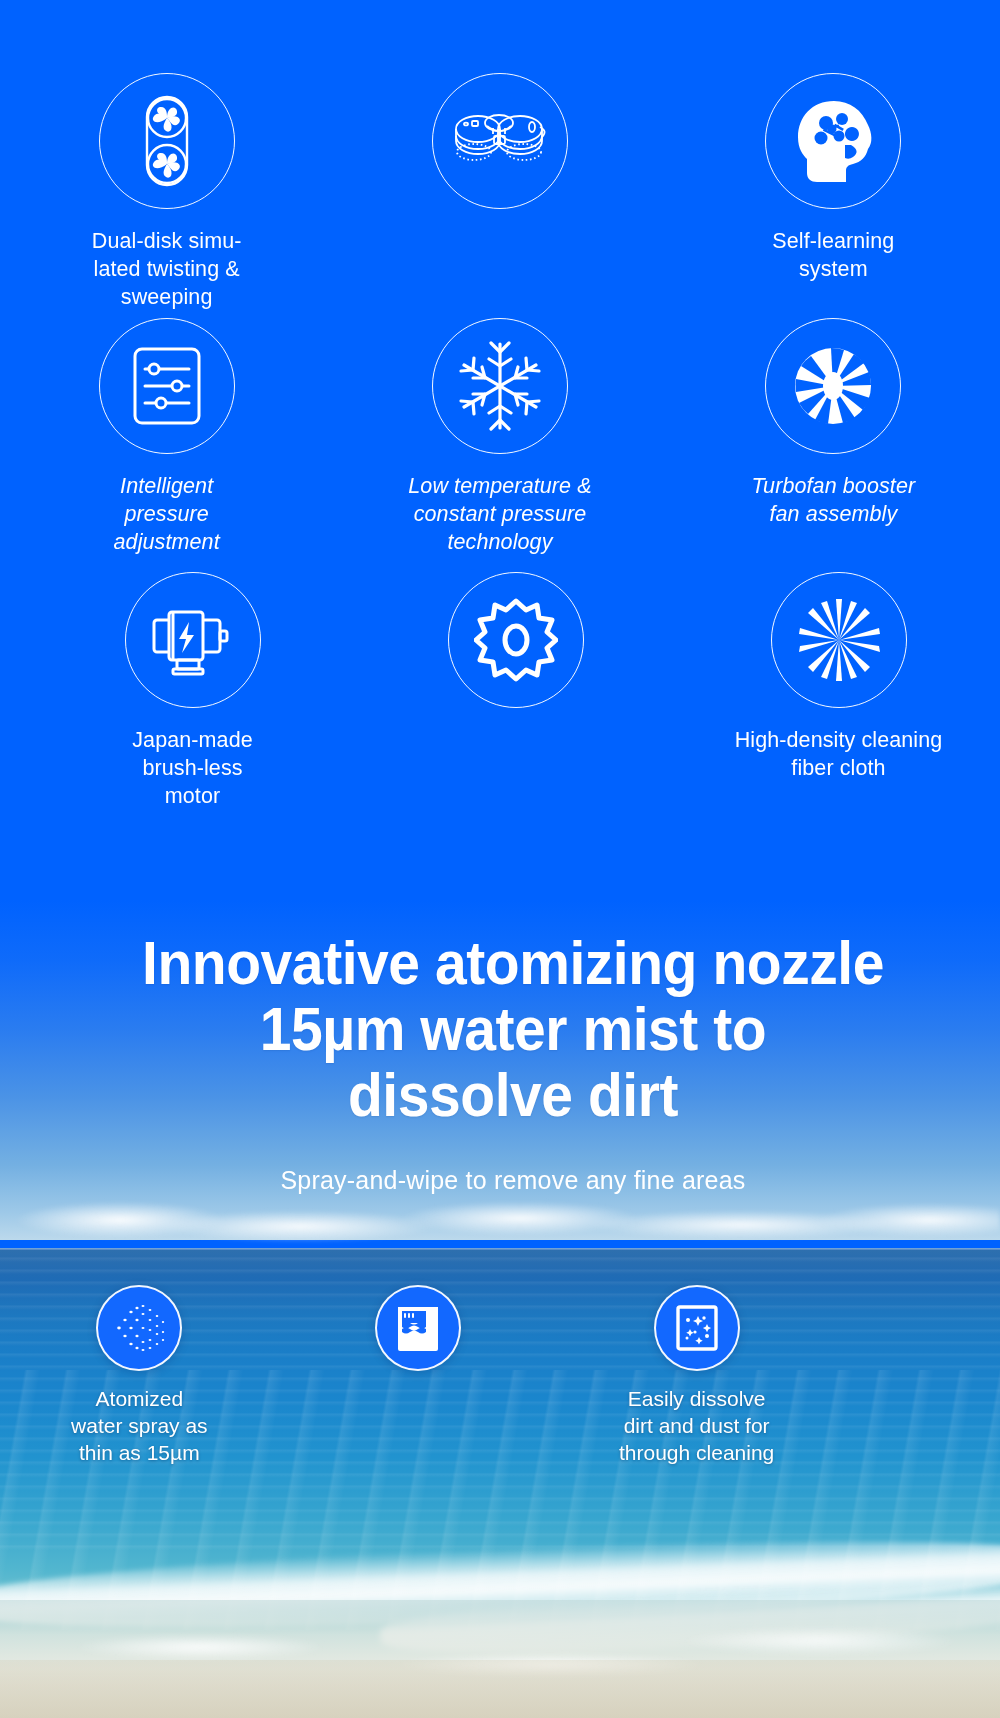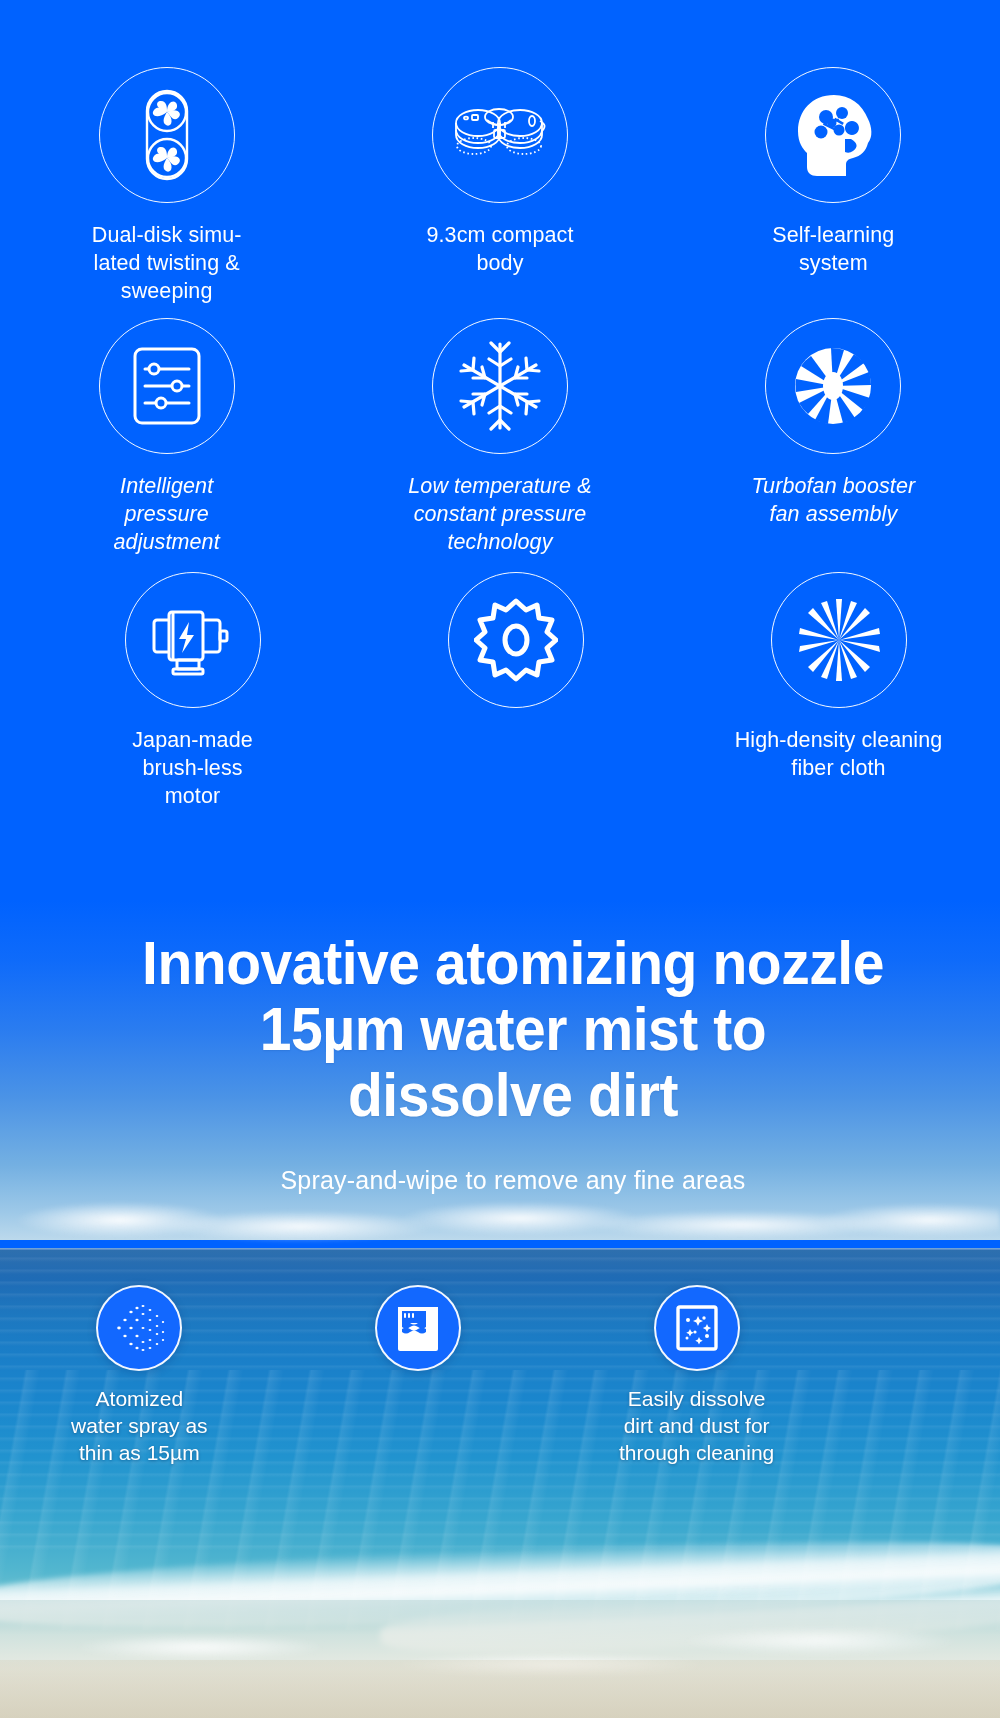--- a/index.html
+++ b/index.html
@@ -175,21 +175,21 @@
     <div class="ocean">
       <div class="wavelines"></div>
       <div class="wavelines2"></div>
     </div>
     <div class="surf"></div>
     <div class="surf2"></div>
     <div class="foam"></div>
     <div class="sand-tint"></div>
   </div>
 
-  <div class="grid row1" style="top:9px;">
+  <div class="grid row1" style="top:15px;">
 
     <div class="cell">
       <div class="ring">
         <svg width="88" height="96" viewBox="0 0 88 96">
           <rect x="24" y="4" width="40" height="88" rx="20" fill="none" stroke="#fff" stroke-width="2.4"></rect>
           <circle cx="44" cy="25" r="19" fill="none" stroke="#fff" stroke-width="2.4"></circle>
           <circle cx="44" cy="71" r="19" fill="none" stroke="#fff" stroke-width="2.4"></circle>
           <g fill="#fff">
             <path d="M44 25 C44 13,53 12,54 18 C55 24,48 24,44 25Z"></path>
             <path d="M44 25 C55 20,60 27,55 31 C50 35,47 28,44 25Z"></path>
@@ -225,21 +225,20 @@
             <rect x="46" y="31" width="11" height="8" rx="1.5"></rect>
             <ellipse cx="18" cy="19" rx="2" ry="1.4"></ellipse>
             <rect x="24" y="16" width="6" height="5" rx="1"></rect>
             <ellipse cx="84" cy="22" rx="3" ry="5"></ellipse>
             <path d="M92 22 q8 4 2 10"></path>
             <ellipse cx="26" cy="47" rx="17" ry="8" stroke-dasharray="1.6 2.6"></ellipse>
             <ellipse cx="76" cy="47" rx="17" ry="8" stroke-dasharray="1.6 2.6"></ellipse>
           </g>
         </svg>
       </div>
-      <div class="caption">9.3cm compact<br>body</div>
     </div>
 
     <div class="cell">
       <div class="ring">
         <svg width="86" height="88" viewBox="0 0 86 88">
           <path fill="#fff" d="M44 4 C22 4 8 20 8 40 C8 52 13 58 17 62 L17 76 C17 82 21 85 27 85 L56 85 L56 74 C56 70 58 68 63 67 C71 65 76 60 78 52 C83 46 82 36 78 28 C72 13 60 4 44 4 Z
             M62 30 a7 7 0 1 1 -0.1 0 Z"></path>
           <g fill="#0062ff">
             <circle cx="36" cy="26" r="7"></circle>
             <circle cx="52" cy="22" r="6"></circle>

